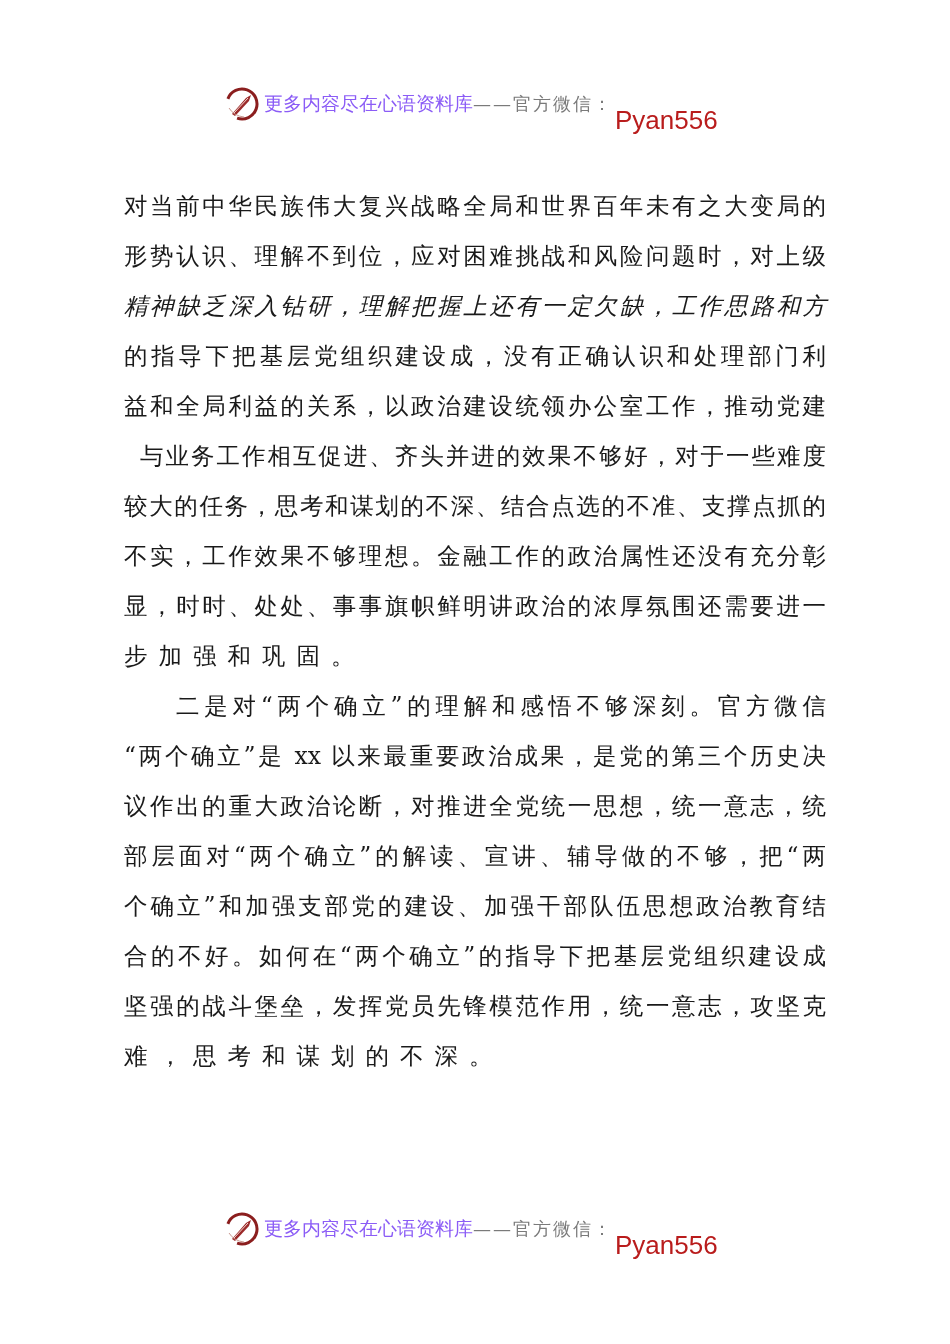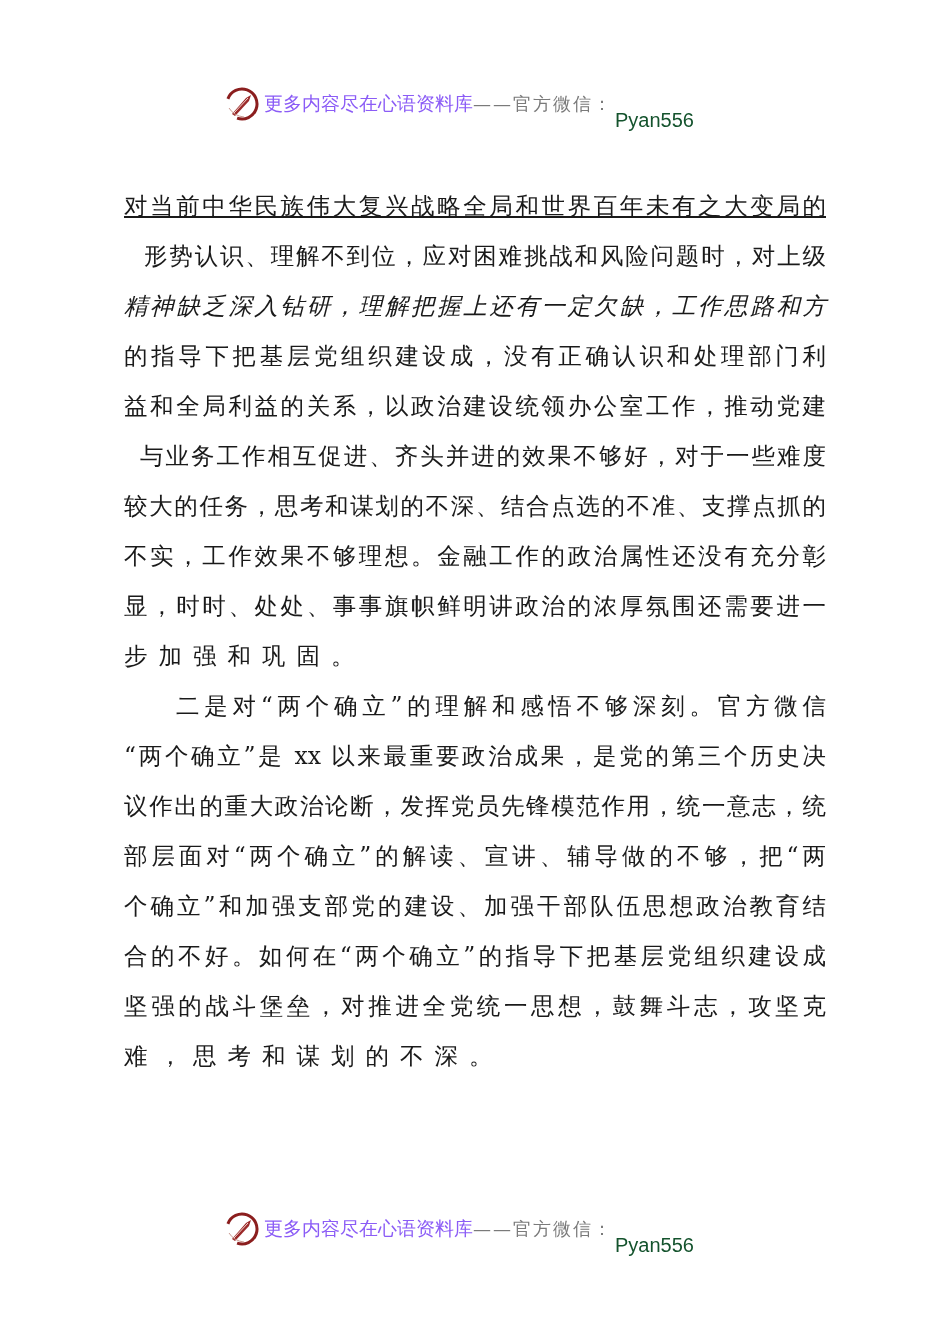--- a/index.html
+++ b/index.html
@@ -39,22 +39,22 @@
     letter-spacing: 0px;
   }
   .wm-gray {
     font-family: "DejaVu Serif", "Liberation Serif", serif;
     font-size: 18px;
     color: #7a7a7a;
     letter-spacing: 2px;
   }
   .wm-id {
     font-family: "Liberation Sans", "DejaVu Sans", sans-serif;
-    font-size: 20px;
-    color: #14532d;
+    font-size: 26px;
+    color: #b91c1c;
     margin-left: 2px;
     margin-top: 32px;
   }
   .body-text {
     position: absolute;
     left: 124px;
     top: 181px;
     width: 702px;
   }
   .line {
@@ -91,39 +91,39 @@
     <path d="M5 22 Q10 30 20 31" stroke="#c99a92" stroke-width="1" fill="none"></path>
   </svg>
   <span class="wm-red">更多内容尽在心语资料库</span>
   <span class="wm-gray">——</span>
   <span class="wm-gray">官方微信：</span>
   <span class="wm-id">Pyan556</span>
 </div>
 
 <div class="body-text">
   <div class="para">
-    <span class="line" style="letter-spacing: 0px; text-decoration: underline;">对当前中华民族伟大复兴战略全局和世界百年未有之大变局的</span>
-    <span class="line" style="letter-spacing: 0px; margin-left: 20px;">形势认识、理解不到位，应对困难挑战和风险问题时，对上级</span>
+    <span class="line" style="letter-spacing: 0px;">对当前中华民族伟大复兴战略全局和世界百年未有之大变局的</span>
+    <span class="line" style="letter-spacing: 0px;">形势认识、理解不到位，应对困难挑战和风险问题时，对上级</span>
     <span class="line" style="letter-spacing: 0px; font-style: italic;">精神缺乏深入钻研，理解把握上还有一定欠缺，工作思路和方</span>
     <span class="line" style="letter-spacing: 0px;">的指导下把基层党组织建设成，没有正确认识和处理部门利</span>
     <span class="line" style="letter-spacing: 0px;">益和全局利益的关系，以政治建设统领办公室工作，推动党建</span>
     <span class="line" style="letter-spacing: 0px; margin-left: 16px;">与业务工作相互促进、齐头并进的效果不够好，对于一些难度</span>
     <span class="line" style="letter-spacing: 0px;">较大的任务，思考和谋划的不深、结合点选的不准、支撑点抓的</span>
     <span class="line" style="letter-spacing: 0px;">不实，工作效果不够理想。金融工作的政治属性还没有充分彰</span>
     <span class="line" style="letter-spacing: 0px;">显，时时、处处、事事旗帜鲜明讲政治的浓厚氛围还需要进一</span>
     <span class="line last">步加强和巩固。</span>
   </div>
   <div class="para">
     <span class="line indent" style="letter-spacing: 0px;"><b class="bold-lead">二是</b><span>对“两个确立”的理解和感悟不够深刻。官方微信</span></span>
     <span class="line" style="letter-spacing: 0px;">“两个确立”是 xx 以来最重要政治成果，是党的第三个历史决</span>
-    <span class="line" style="letter-spacing: 0px;">议作出的重大政治论断，发挥党员先锋模范作用，统一意志，统</span>
+    <span class="line" style="letter-spacing: 0px;">议作出的重大政治论断，对推进全党统一思想，统一意志，统</span>
     <span class="line" style="letter-spacing: 0px;">部层面对“两个确立”的解读、宣讲、辅导做的不够，把“两</span>
     <span class="line" style="letter-spacing: 0px;">个确立”和加强支部党的建设、加强干部队伍思想政治教育结</span>
     <span class="line" style="letter-spacing: 0px;">合的不好。如何在“两个确立”的指导下把基层党组织建设成</span>
-    <span class="line" style="letter-spacing: 0px;">坚强的战斗堡垒，对推进全党统一思想，鼓舞斗志，攻坚克</span>
+    <span class="line" style="letter-spacing: 0px;">坚强的战斗堡垒，发挥党员先锋模范作用，统一意志，攻坚克</span>
     <span class="line last">难，思考和谋划的不深。</span>
   </div>
 </div>
 
 <div class="watermark bottom">
   <svg class="wm-logo" viewBox="0 0 36 36">
     <circle cx="18" cy="18" r="15" fill="none" stroke="#8b1e1e" stroke-width="3" stroke-dasharray="70 25" transform="rotate(200 18 18)"></circle>
     <path d="M8 28 L22 12 L27 9 L25 15 L11 30 Z" fill="#9b2a2a"></path>
     <path d="M10 27 L24 12" stroke="#f3d6d0" stroke-width="1"></path>
     <path d="M5 22 Q10 30 20 31" stroke="#c99a92" stroke-width="1" fill="none"></path>

